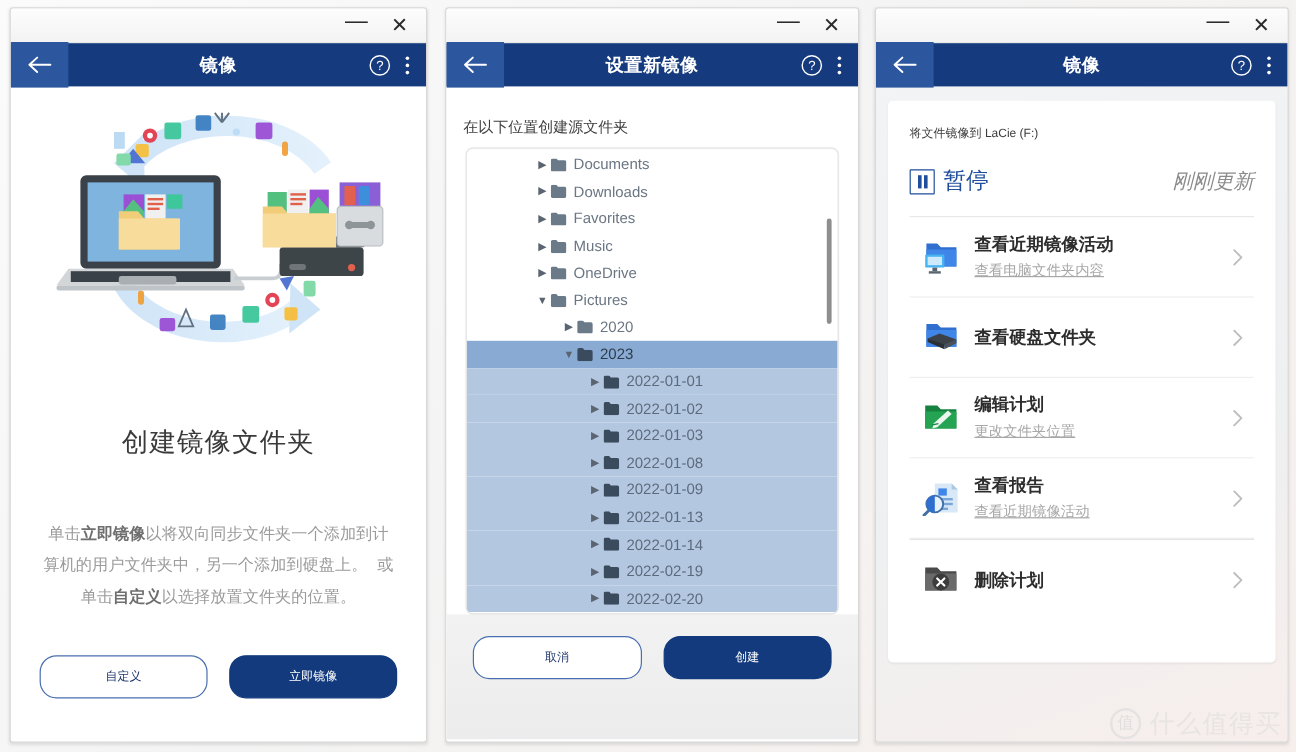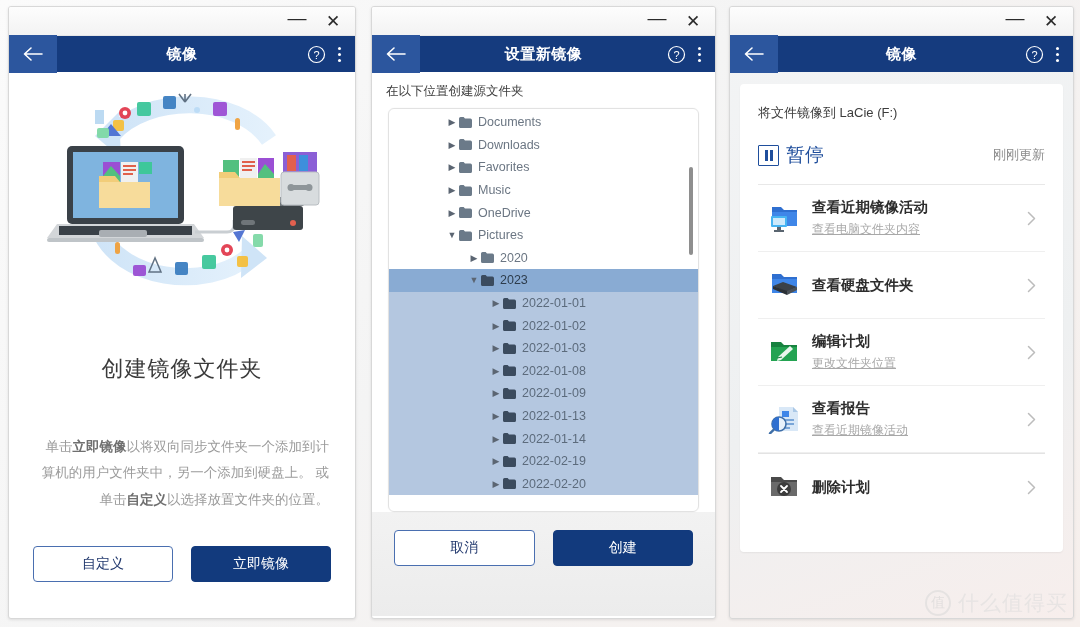--- a/index.html
+++ b/index.html
@@ -77,40 +77,41 @@
   
   #win1 { left: 8px; top: 6px; width: 348px; height: 613px; }
   .p1-body { height: calc(100% - 67px); display:flex; flex-direction:column; background:#fff;gap:28px; }
   .illus-wrap { flex: 0 0 auto; padding-top: 8px; display:flex; justify-content:center; }
   .p1-heading {
     text-align:center; font-size: 22px; color:#3a3a3a;
     margin-top: 18px; letter-spacing: 1px;
   }
   .p1-desc {
     margin: 22px 26px 0 26px;
-    text-align:right; font-size: 13.5px; line-height: 1.95;
+    text-align:center; font-size: 13.5px; line-height: 1.95;
     color: #9b9b9b;
+    font-family: Liberation Mono, monospace;
   }
   .p1-desc b { color:#6f6f6f; font-weight:bold; }
   .p1-footer {
     margin-top:auto; padding: 0 24px 34px 24px;
     display:flex; gap: 18px;
   }
   .btn {
-    flex:1; height: 36px; border-radius: 4px;
+    flex:1; height: 36px; border-radius: 14px;
     display:flex; align-items:center; justify-content:center;
-    font-size: 14px; cursor:pointer;
+    font-size: 10px; cursor:pointer;
   }
   .btn.outline { background:#fff; border:1.5px solid #4a6fb0; color:#22396e; }
   .btn.solid   { background:#123a7d; border:1.5px solid #123a7d; color:#ffffff; }
 
   
   #win2 { left: 371px; top: 6px; width: 345px; height: 613px; }
   .p2-body { height: calc(100% - 67px); background:#fff; display:flex; flex-direction:column; }
-  .p2-sub { font-size: 12.5px; color:#3d3d3d; padding: 11px 0 8px 14px; }
+  .p2-sub { font-size: 12.5px; color:#3d3d3d; padding: 11px 0 8px 14px; margin-top: 15px; }
   .tree-box {
     margin: 0 16px; flex: 1 1 auto;
     border: 1px solid #e2e2e2; border-radius: 6px;
     background:#fff; position: relative; overflow: hidden;
     box-shadow: 0 0 0 1px rgba(0,0,0,.01);
   }
   .tree-scroll { position:absolute; inset: 0; overflow: hidden; }
   .tree-inner { padding-top: 2px; }
   .trow {
     display:flex; align-items:center; height: 22.6px;
@@ -143,32 +144,32 @@
   
   #win3 { left: 729px; top: 6px; width: 345px; height: 613px;
           background: linear-gradient(160deg,#f3f4f5 0%,#eef0f1 60%,#f7eeec 100%); }
   .p3-body { height: calc(100% - 67px); padding: 12px 10px 0 10px; }
   .p3-card {
     background:#fff; border-radius: 4px; height: 468px;
     box-shadow: 0 1px 2px rgba(0,0,0,.06);
     padding: 20px 18px 0 18px;
     overflow:hidden;
   }
-  .p3-dest { font-size: 13px; color:#3c3c3c; }
+  .p3-dest { font-size: 10px; color:#3c3c3c; }
   .p3-status-row {
     display:flex; align-items:center; margin-top: 20px; padding-bottom: 16px;
   }
   .pause-box {
     width: 21px; height: 21px; border: 1.6px solid #1f4e9c;
     display:flex; align-items:center; justify-content:center; gap:2px;
     margin-right: 7px; border-radius:1px;
   }
   .pause-box i { width:3px; height:11px; background:#1f4e9c; display:block; }
   .p3-pause-label { font-size: 19px; color:#1f4e9c; }
-  .p3-updated { margin-left:auto; font-size: 13px; color:#8b8b8b; }
+  .p3-updated { margin-left:auto; font-size: 17px; color:#8b8b8b;font-style:italic; }
   .p3-list { border-top: 1px solid #e8e8e8; }
   .p3-item {
     display:flex; align-items:center; height: 67px;
     border-bottom: 1px solid #efefef;
   }
   .p3-item.last { border-bottom: none; }
   .p3-item.sep-top { border-top: 1px solid #e3e3e3; }
   .p3-ico { width: 54px; display:flex; align-items:center; justify-content:center; }
   .p3-txt { flex:1; }
   .p3-title { font-size: 14.5px; color:#2d2d2d; font-weight: bold; }

